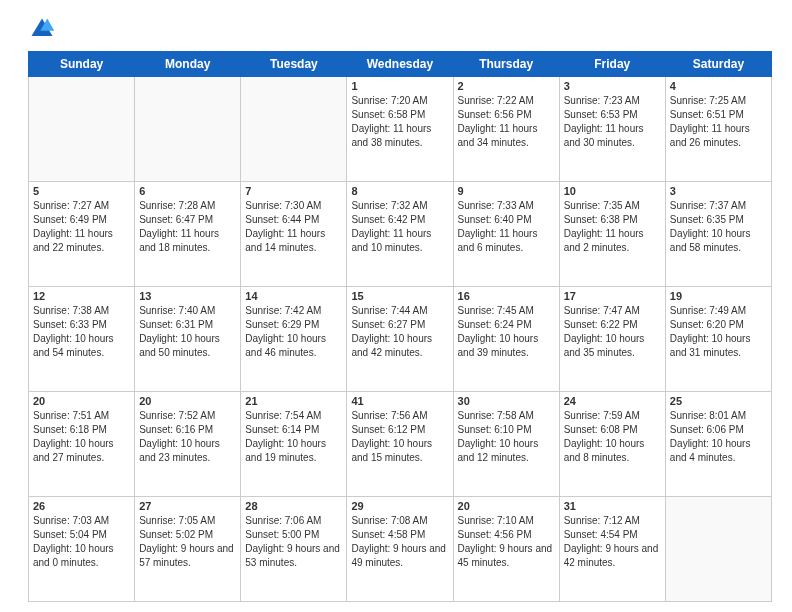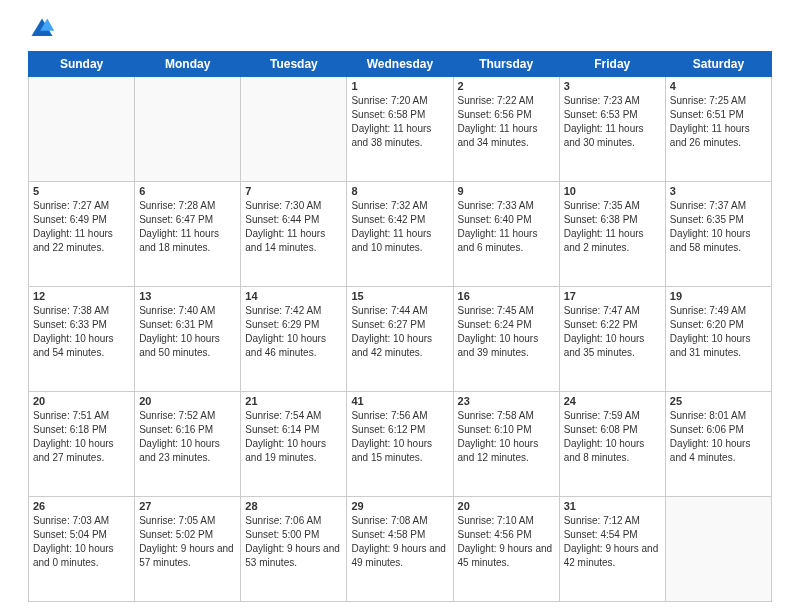--- a/index.html
+++ b/index.html
@@ -222,21 +222,21 @@
           </td>
           <td>
             <div class="day-num">21</div>
             <div class="day-info">Sunrise: 7:54 AM<br>Sunset: 6:14 PM<br>Daylight: 10 hours and 19 minutes.</div>
           </td>
           <td>
             <div class="day-num">41</div>
             <div class="day-info">Sunrise: 7:56 AM<br>Sunset: 6:12 PM<br>Daylight: 10 hours and 15 minutes.</div>
           </td>
           <td>
-            <div class="day-num">23</div>
+            <div class="day-num">30</div>
             <div class="day-info">Sunrise: 7:58 AM<br>Sunset: 6:10 PM<br>Daylight: 10 hours and 12 minutes.</div>
           </td>
           <td>
             <div class="day-num">24</div>
             <div class="day-info">Sunrise: 7:59 AM<br>Sunset: 6:08 PM<br>Daylight: 10 hours and 8 minutes.</div>
           </td>
           <td>
             <div class="day-num">25</div>
             <div class="day-info">Sunrise: 8:01 AM<br>Sunset: 6:06 PM<br>Daylight: 10 hours and 4 minutes.</div>
           </td>

